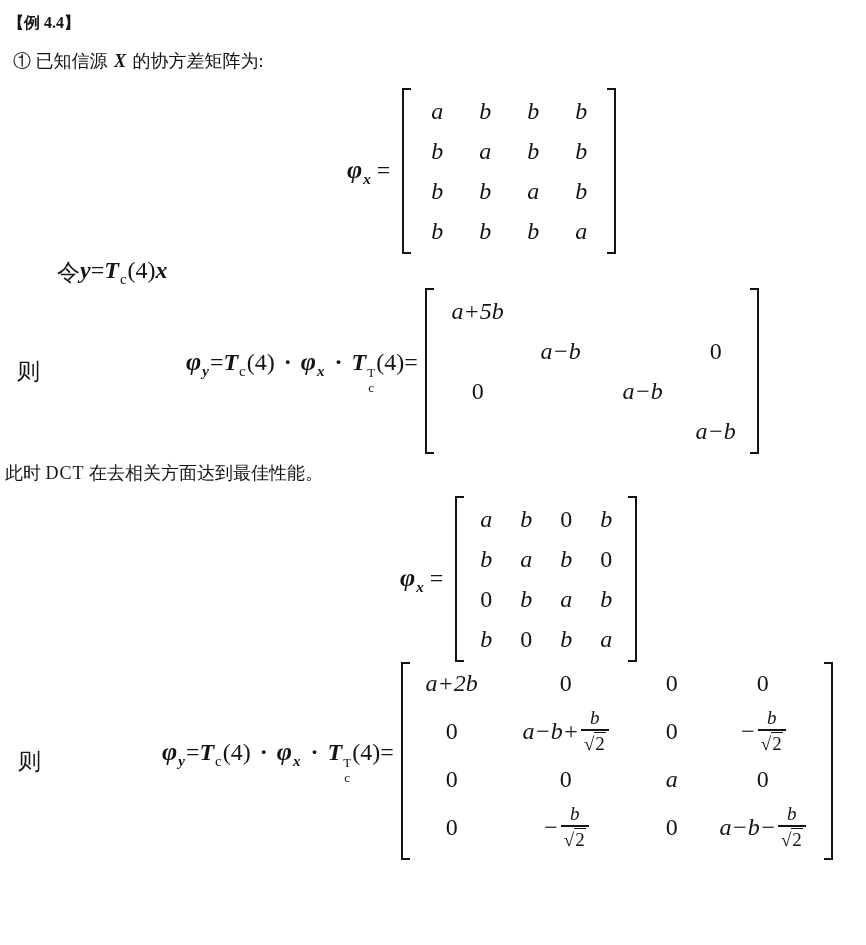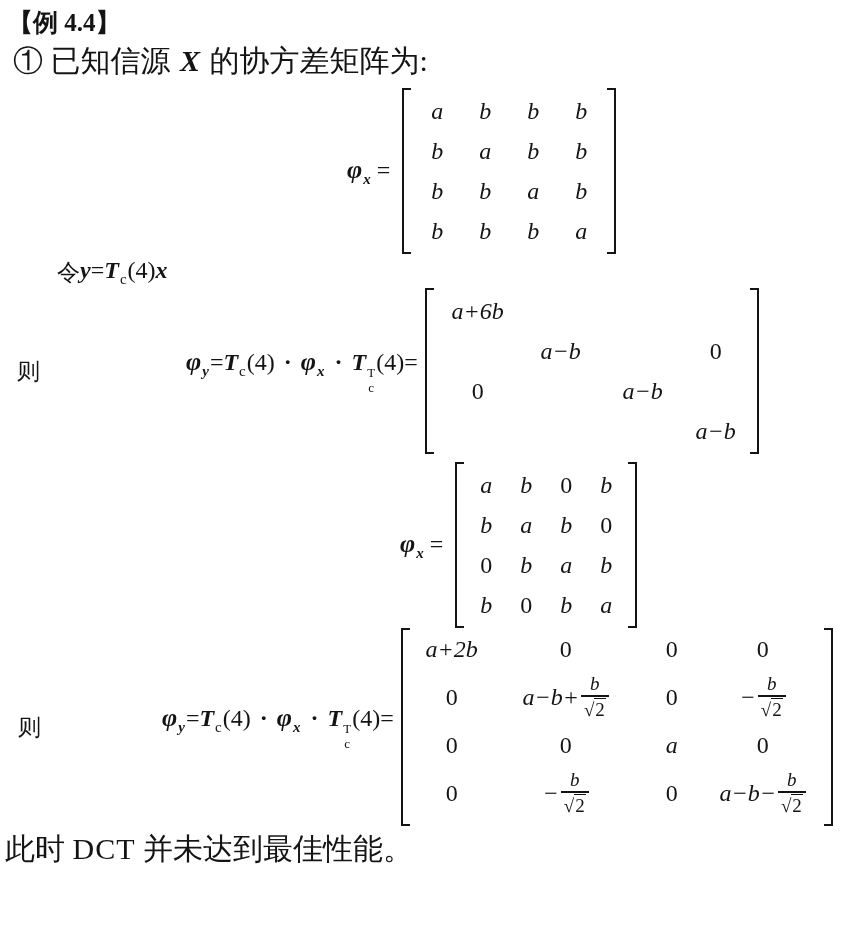--- a/index.html
+++ b/index.html
@@ -8,26 +8,26 @@
   .page {
     position: relative;
     width: 866px; height: 945px;
     background: var(--paper);
     color: var(--ink);
     font-family: "Liberation Serif", serif;
     overflow: hidden;
   }
   .title {
     margin: 8px 0 0 8px;
-    font-size: 25px; font-weight: 700;
+    font-size: 16px; font-weight: 700;
     line-height: 30px;
   }
   .text {
     margin: 8px 0 0 5px;
-    font-size: 30px; line-height: 30px;
+    font-size: 18px; line-height: 30px;
   }
   .indent1 { margin-left: 13px; }
   .indent2 { margin-left: 63px; margin-top: 4px; }
   .var-x { font-style: italic; font-weight: 700; padding: 0 2px; }
   .acr { letter-spacing: 1px; }
 
   .eqrow { display: flex; align-items: center; }
   .row-phix1 { margin: 12px 0 0 347px; }
   .row-let   { margin: 2px 0 0 0; height: 32px; }
   .row-then1 { margin: 0; }
@@ -119,41 +119,42 @@
 
   <div class="eqrow row-then1">
     <span class="label lab-then1">则</span>
     <span class="eq eq-phiy1"><span class="bi phi">φ</span><span class="msub it bi">y</span><span class="rm">=</span><span class="bi">T</span><span class="msub">c</span><span class="rm">(4)</span><span class="dot">·</span><span class="bi phi">φ</span><span class="msub it bi">x</span><span class="dot">·</span><span class="bi">T</span><span class="stack">
           <span>T</span>
           <span>c</span>
         </span><span class="rm">(4)</span><span class="rm">=</span></span>
     <span class="matrix">
       <span class="bkt l"></span>
       <span class="mgrid g-phiy1">
-          <span class="mcell">a+6b</span>
+          <span class="mcell">a+5b</span>
           <span class="mcell"></span>
           <span class="mcell"></span>
           <span class="mcell"></span>
           <span class="mcell"></span>
           <span class="mcell">a−b</span>
           <span class="mcell"></span>
           <span class="mcell zero">0</span>
           <span class="mcell zero">0</span>
           <span class="mcell"></span>
           <span class="mcell">a−b</span>
           <span class="mcell"></span>
           <span class="mcell"></span>
           <span class="mcell"></span>
           <span class="mcell"></span>
           <span class="mcell">a−b</span>
         </span>
       <span class="bkt r"></span>
     </span>
   </div>
 
+  <p class="text concl1"><span>此时 </span><span class="acr">DCT</span><span> 在去相关方面达到最佳性能。</span></p>
 
 
   <div class="eqrow row-phix2">
     <span class="eq"><span class="bi phi">φ</span><span class="msub it bi">x</span><span class="op">=</span></span>
     <span class="matrix">
       <span class="bkt l"></span>
       <span class="mgrid g-phix2">
           <span class="mcell">a</span>
           <span class="mcell">b</span>
           <span class="mcell zero">0</span>
@@ -222,15 +223,14 @@
             <span class="frac">
               <span class="num">b</span>
               <span class="den">√<span class="radicand">2</span></span>
             </span>
           </span>
         </span>
       <span class="bkt r"></span>
     </span>
   </div>
 
-  <p class="text concl2"><span>此时 </span><span class="acr">DCT</span><span> 并未达到最佳性能。</span></p>
 
 </div>
 
 </body></html>

